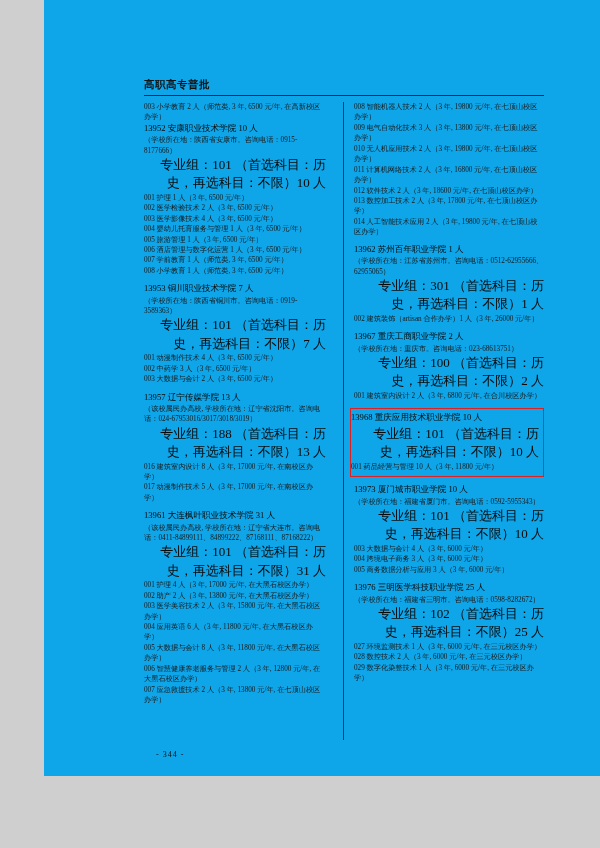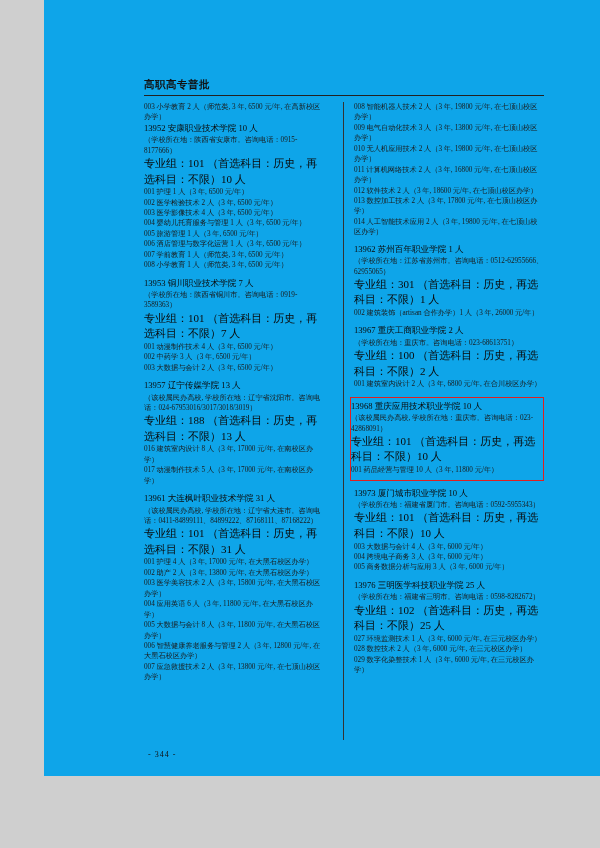--- a/index.html
+++ b/index.html
@@ -64,43 +64,44 @@
     color: #0a0a0a;
     line-height: 1.35;
     margin-bottom: 1px;
   }
   .note {
     font-size: 7.2px;
     color: #1a1a1a;
     line-height: 1.42;
   }
   .group {
-    font-size: 11px;
+    font-size: 13px;
     color: #0a0a0a;
     line-height: 1.42;
+    text-align: right;
   }
   .major {
     font-size: 7.2px;
     color: #1a1a1a;
     line-height: 1.45;
     padding-left: 0;
   }
   .cont {
     font-size: 7.2px;
     color: #1a1a1a;
     line-height: 1.45;
   }
   .highlight {
     border: 1.6px solid #e02020;
     padding: 3px 4px 4px 0;
     margin: 0 0 7px -4px;
   }
   .pagenum {
     position: absolute;
-    left: 4px;
+    left: 12px;
     top: 672px;
     font-size: 8px;
     color: #111;
     letter-spacing: 1px;
   }
 </style>
 </head>
 <body>
 
 <div id="page">
@@ -180,21 +181,20 @@
 
         <div class="entry">
           <div class="school-name">13967 重庆工商职业学院 2 人</div>
           <div class="note">（学校所在地：重庆市。咨询电话：023-68613751）</div>
           <div class="group">专业组：100 （首选科目：历史，再选科目：不限）2 人</div>
           <div class="major">001 建筑室内设计 2 人（3 年, 6800 元/年, 在合川校区办学）</div>
         </div>
 
         <div class="entry highlight">
           <div class="school-name">13968 重庆应用技术职业学院 10 人</div>
-          <div class="note">（该校属民办高校, 学校所在地：重庆市。咨询电话：023-42868091）</div>
           <div class="group">专业组：101 （首选科目：历史，再选科目：不限）10 人</div>
           <div class="major">001 药品经营与管理 10 人（3 年, 11800 元/年）</div>
         </div>
 
         <div class="entry">
           <div class="school-name">13973 厦门城市职业学院 10 人</div>
           <div class="note">（学校所在地：福建省厦门市。咨询电话：0592-5955343）</div>
           <div class="group">专业组：101 （首选科目：历史，再选科目：不限）10 人</div>
           <div class="major">003 大数据与会计 4 人（3 年, 6000 元/年）</div>
           <div class="major">004 跨境电子商务 3 人（3 年, 6000 元/年）</div>

